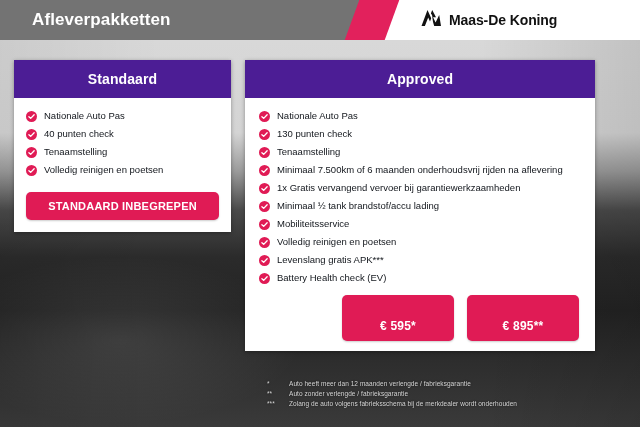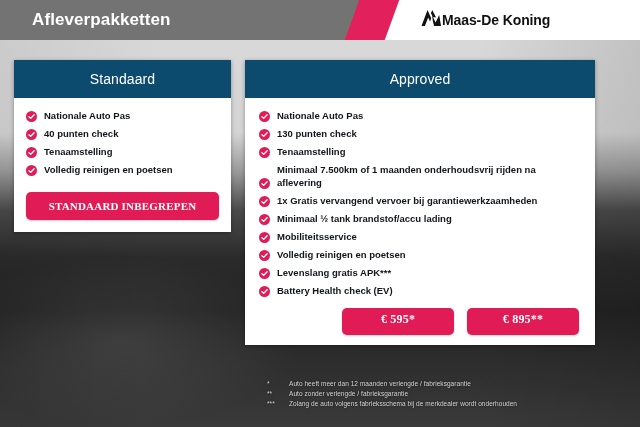--- a/index.html
+++ b/index.html
@@ -85,20 +85,21 @@
     height: 40px;
     background: #ffffff;
     transform: skewX(-20deg);
   }
   .brand {
     position: absolute;
     left: 420px;
     top: 9px;
     display: flex;
     align-items: center;
+    gap: 7px;
   }
   .brand-mark { display: block; }
   .brand-name {
     color: #111111;
     font-size: 14px;
     font-weight: bold;
     letter-spacing: -0.1px;
     white-space: nowrap;
   }
 
@@ -106,42 +107,42 @@
   .card {
     position: absolute;
     background: #ffffff;
     box-shadow: 0 1px 4px rgba(0,0,0,0.35);
     z-index: 4;
   }
   .card-std  { left: 14px;  top: 60px;  width: 217px; }
   .card-appr { left: 245px; top: 60px;  width: 350px; }
 
   .card-head {
-    background: #0c4a6e;
+    background: #4c1d95;
     color: #ffffff;
     text-align: center;
     font-size: 14px;
-    font-weight: normal;
+    font-weight: bold;
     padding: 11px 0 11px 0;
     letter-spacing: 0.1px;
   }
   .card-body { padding: 11px 12px 12px 12px; }
   .card-body-appr { padding: 11px 14px 10px 14px; }
 
   ul.features {
     list-style: none;
     margin: 0;
     padding: 0;
   }
   ul.features li {
     display: flex;
     align-items: flex-end;
     margin: 0 0 5px 0;
     font-size: 9.5px;
-    font-weight: bold;
+    font-weight: normal;
     color: #12161c;
     line-height: 13px;
   }
   .card-body-appr ul.features li { font-size: 9.5px; margin-bottom: 5px; }
 
   .chk {
     flex: 0 0 auto;
     width: 11px;
     height: 11px;
     margin-right: 7px;
@@ -149,21 +150,21 @@
   }
   .feat-text { display: block; }
 
   
   .btn-pink {
     display: inline-block;
     background: #e01b55;
     color: #ffffff;
     border: none;
     border-radius: 5px;
-    font-family: Liberation Serif, serif;
+    font-family: Liberation Sans, sans-serif;
     font-weight: bold;
     text-align: center;
     cursor: pointer;
     box-shadow: 0 1px 2px rgba(0,0,0,0.2);
   }
   .btn-std {
     margin-top: 11px;
     width: 100%;
     padding: 8px 0 8px 0;
     font-size: 11px;
@@ -171,21 +172,21 @@
   }
   .price-row {
     display: flex;
     justify-content: flex-end;
     gap: 13px;
     margin-top: 11px;
     padding-right: 2px;
   }
   .btn-price {
     width: 112px;
-    padding: 4px 0 8px 0;
+    padding: 24px 0 8px 0;
     font-size: 12px;
     letter-spacing: 0.2px;
     text-align: center;
   }
 
   
   .footnotes {
     position: absolute;
     left: 265px;
     top: 379px;
@@ -308,21 +309,21 @@
           </span>
           <span class="feat-text">Tenaamstelling</span>
         </li>
         <li>
           <span class="chk">
             <svg width="11" height="11" viewBox="0 0 20 20" xmlns="http://www.w3.org/2000/svg">
               <circle cx="10" cy="10" r="10" fill="#E01B55"></circle>
               <path d="M5.3 10.3 L8.5 13.4 L14.8 6.8" stroke="#ffffff" stroke-width="2.4" fill="none" stroke-linecap="round" stroke-linejoin="round"></path>
             </svg>
           </span>
-          <span class="feat-text">Minimaal 7.500km of 1 maanden onderhoudsvrij rijden na aflevering</span>
+          <span class="feat-text">Minimaal 7.500km of 6 maanden onderhoudsvrij rijden na aflevering</span>
         </li>
         <li>
           <span class="chk">
             <svg width="11" height="11" viewBox="0 0 20 20" xmlns="http://www.w3.org/2000/svg">
               <circle cx="10" cy="10" r="10" fill="#E01B55"></circle>
               <path d="M5.3 10.3 L8.5 13.4 L14.8 6.8" stroke="#ffffff" stroke-width="2.4" fill="none" stroke-linecap="round" stroke-linejoin="round"></path>
             </svg>
           </span>
           <span class="feat-text">1x Gratis vervangend vervoer bij garantiewerkzaamheden</span>
         </li>

